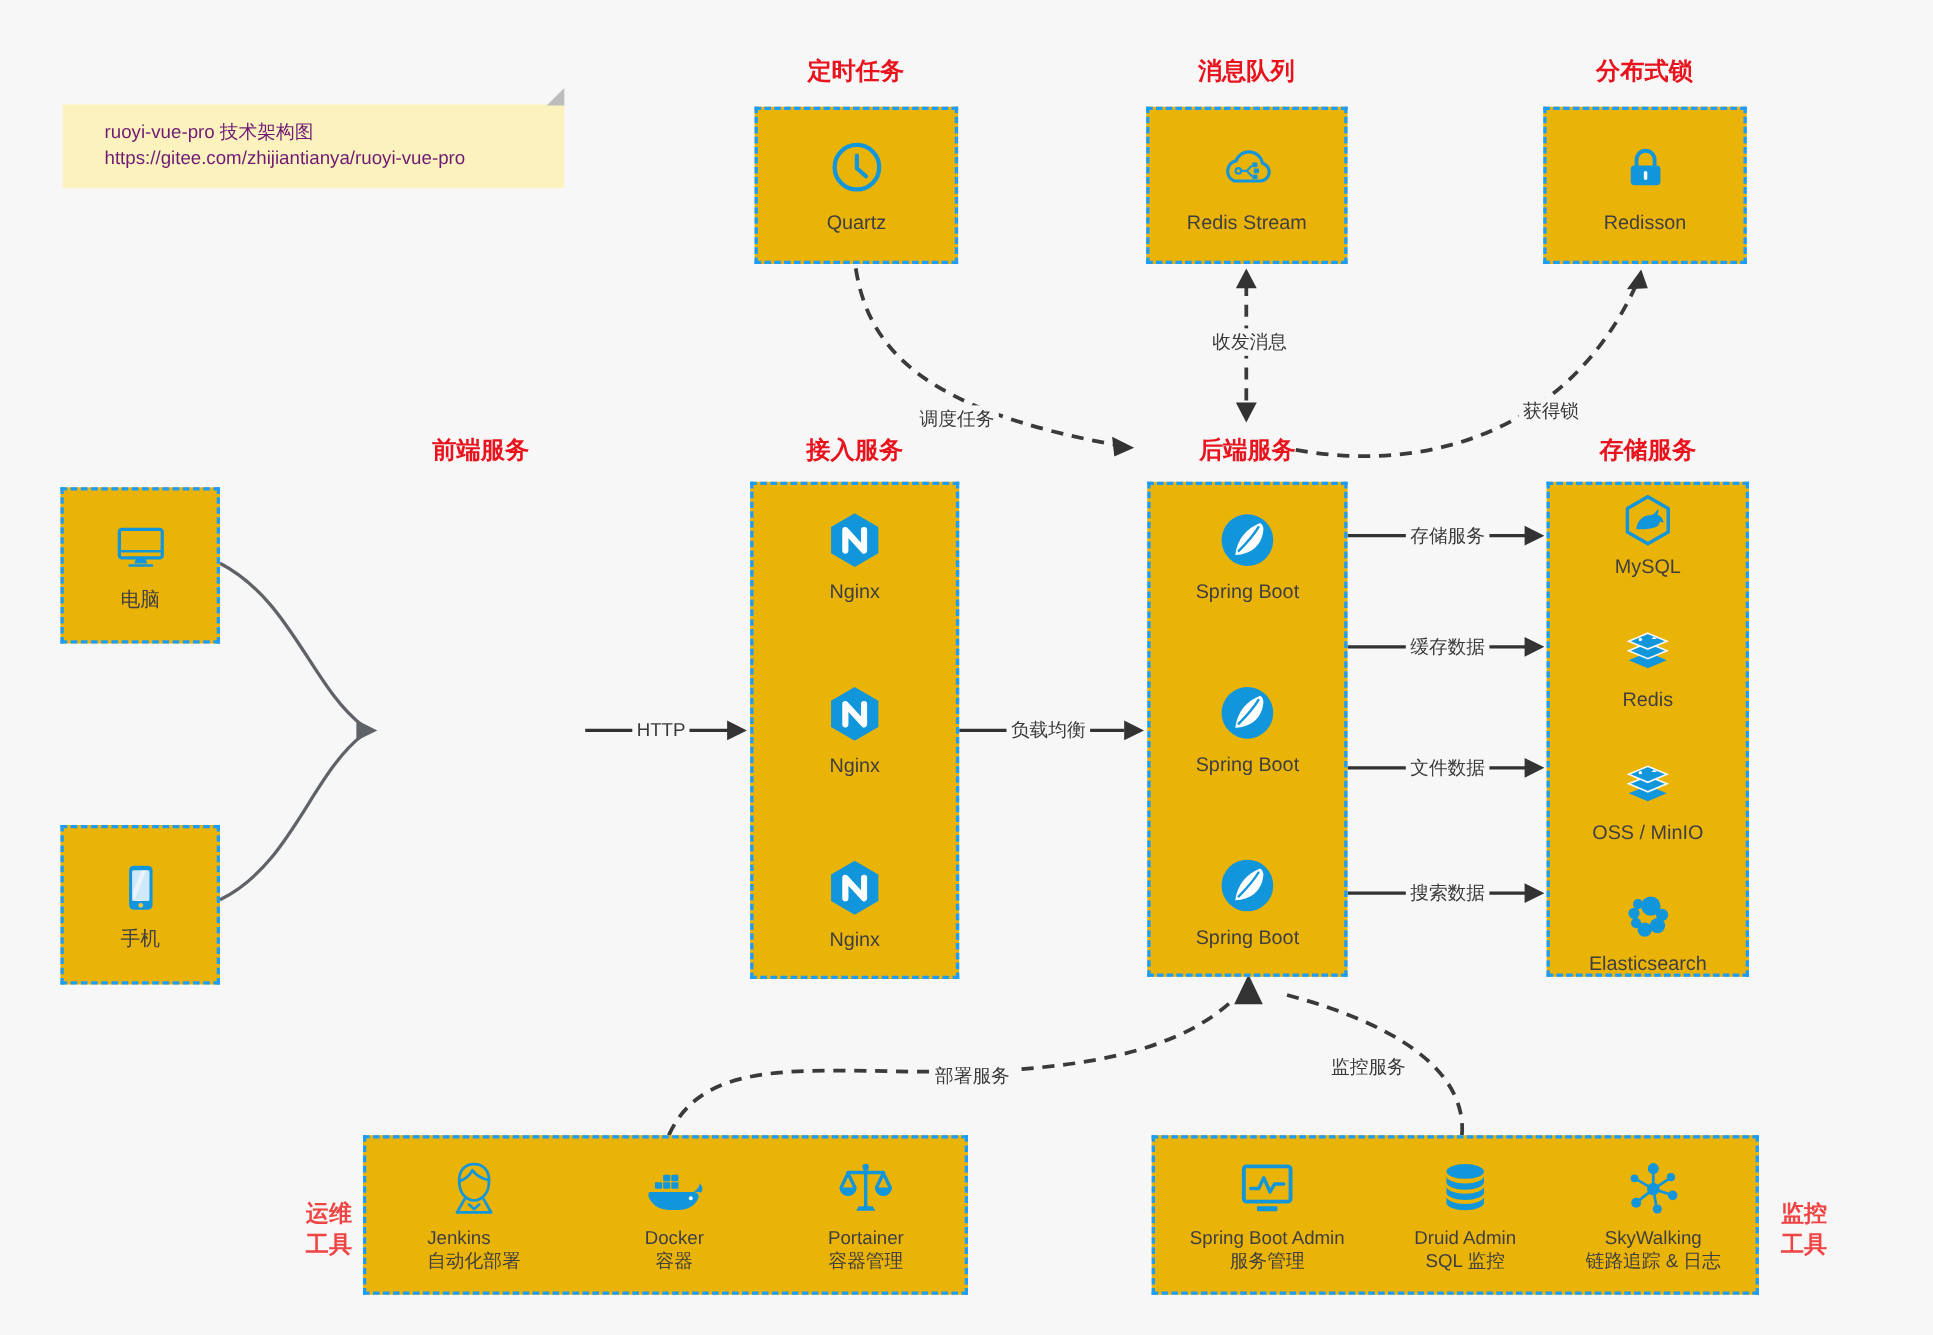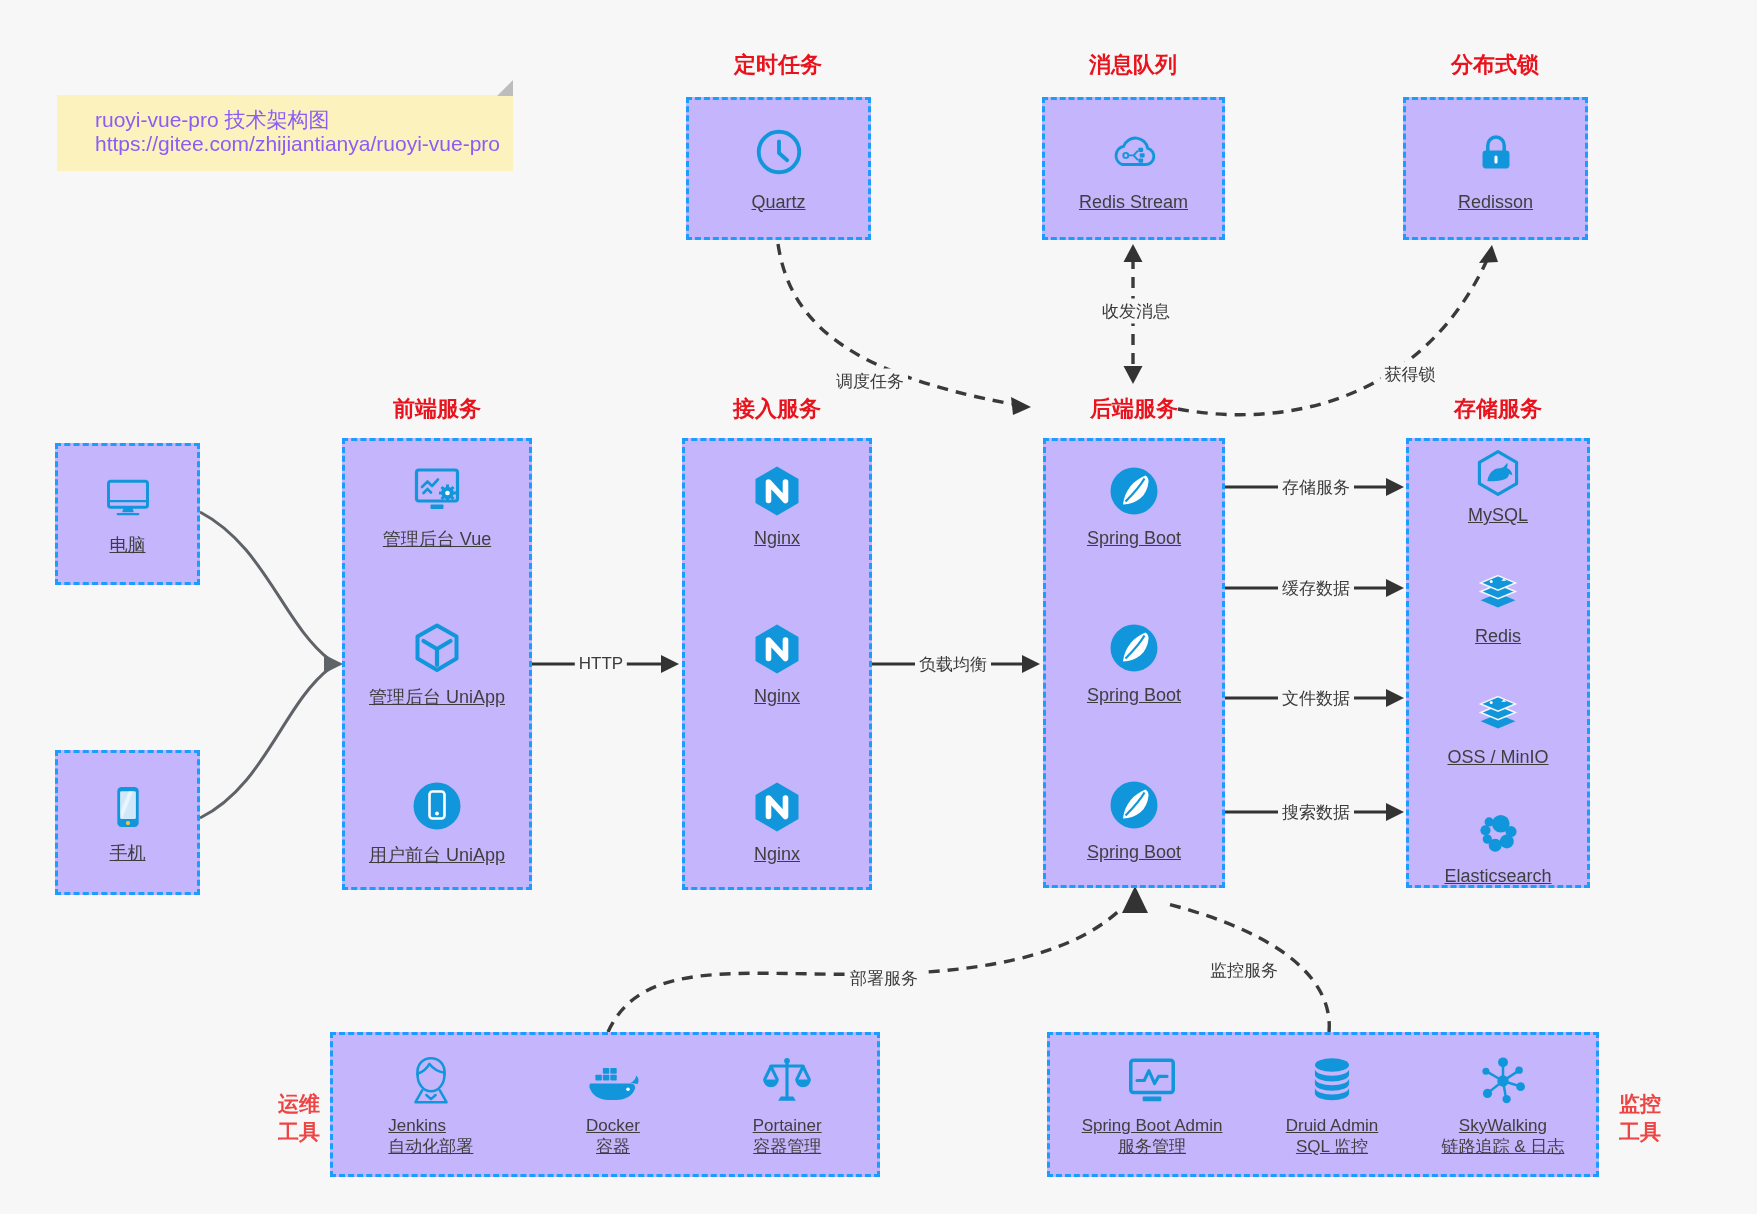--- a/index.html
+++ b/index.html
@@ -4,39 +4,39 @@
 <style>
   html,body{margin:0;padding:0;background:#f7f7f7;}
   .canvas{position:relative;width:1757px;height:1214px;background:#f7f7f7;overflow:hidden;
           font-family:"Liberation Sans","DejaVu Sans",sans-serif;color:#3c3c3c;}
   .wires{position:absolute;left:0;top:0;z-index:1;}
   .wire-gray{stroke:#5f6368;stroke-width:3;fill:none;}
   .head-gray{fill:#5f6368;}
   .wire-solid{stroke:#333;stroke-width:3;fill:none;}
   .wire-dash{stroke:#3a3a3a;stroke-width:3.4;fill:none;stroke-dasharray:11 8;}
   .head-dark{fill:#333;}
-  .box{position:absolute;box-sizing:border-box;background:#c4b5fd;border:3px dashed #1b9dff;z-index:2;text-decoration:underline;}
+  .box{position:absolute;box-sizing:border-box;background:#eab308;border:3px dashed #1b9dff;z-index:2;}
   .vcenter{display:flex;flex-direction:column;align-items:center;justify-content:center;gap:13px;}
   .col{display:flex;flex-direction:column;justify-content:space-around;align-items:center;padding:6px 0;gap:40px;}
   .brow{display:flex;flex-direction:row;justify-content:space-around;align-items:center;}
   .node{display:flex;flex-direction:column;align-items:center;gap:9px;}
   .node-label{font-size:18px;color:#3f3f3f;white-space:nowrap;}
   .bnode{display:flex;flex-direction:column;align-items:center;gap:5px;}
   .bnode .node-label{font-size:17px;line-height:21px;}
   .red-title{position:absolute;z-index:2;color:#e8131d;font-weight:bold;font-size:22px;
              transform:translateX(-50%);white-space:nowrap;}
   .side-label{position:absolute;z-index:2;color:#ef4444;font-weight:bold;font-size:21px;
               line-height:28px;text-align:center;transform:translateX(-50%);white-space:nowrap;}
   .edge-label{position:absolute;z-index:3;transform:translate(-50%,-50%);background:#f7f7f7;
               font-size:17px;color:#3a3a3a;padding:1px 4px;white-space:nowrap;}
   .note{position:absolute;left:57px;top:95px;width:456px;height:76px;background:#fbf2be;z-index:2;
         padding:13px 0 0 38px;box-sizing:border-box;}
   .note:after{content:"";position:absolute;right:0;top:-15px;width:0;height:0;
               border-right:16px solid #bdbdbd;border-top:16px solid transparent;}
-  .note-line{font-size:21px;line-height:24px;color:#8b5cf6;white-space:nowrap;}
+  .note-line{font-size:17px;line-height:24px;color:#701a75;white-space:nowrap;}
 </style>
 </head>
 <body>
 
 <div class="canvas">
 
   <svg width="0" height="0" style="position:absolute" aria-hidden="true">
     <defs>
       <symbol id="ic-clock" viewBox="0 0 56 56">
         <circle cx="28" cy="28" r="21" fill="none" stroke="#1296db" stroke-width="4"></circle>
@@ -253,40 +253,20 @@
       </svg>
     <div class="node-label">电脑</div>
   </div>
   <div class="box vcenter" style="left:55px;top:750px;width:145px;height:145px;gap:8px">
     <svg class="ic" width="52" height="52" viewBox="0 0 56 56">
         <use href="#ic-phone"></use>
       </svg>
     <div class="node-label">手机</div>
   </div>
 
-  <div class="box col" style="left:342px;top:438px;width:190px;height:452px">
-    <div class="node">
-      <svg class="ic" width="56" height="56" viewBox="0 0 56 56">
-          <use href="#ic-adminvue"></use>
-        </svg>
-      <div class="node-label">管理后台 Vue</div>
-    </div>
-    <div class="node">
-      <svg class="ic" width="56" height="56" viewBox="0 0 56 56">
-          <use href="#ic-cube"></use>
-        </svg>
-      <div class="node-label">管理后台 UniApp</div>
-    </div>
-    <div class="node">
-      <svg class="ic" width="56" height="56" viewBox="0 0 56 56">
-          <use href="#ic-userapp"></use>
-        </svg>
-      <div class="node-label">用户前台 UniApp</div>
-    </div>
-  </div>
 
   <div class="box col" style="left:682px;top:438px;width:190px;height:452px">
     <div class="node">
       <svg class="ic" width="56" height="56" viewBox="0 0 56 56">
           <use href="#ic-nginx"></use>
         </svg>
       <div class="node-label">Nginx</div>
     </div>
     <div class="node">
       <svg class="ic" width="56" height="56" viewBox="0 0 56 56">

